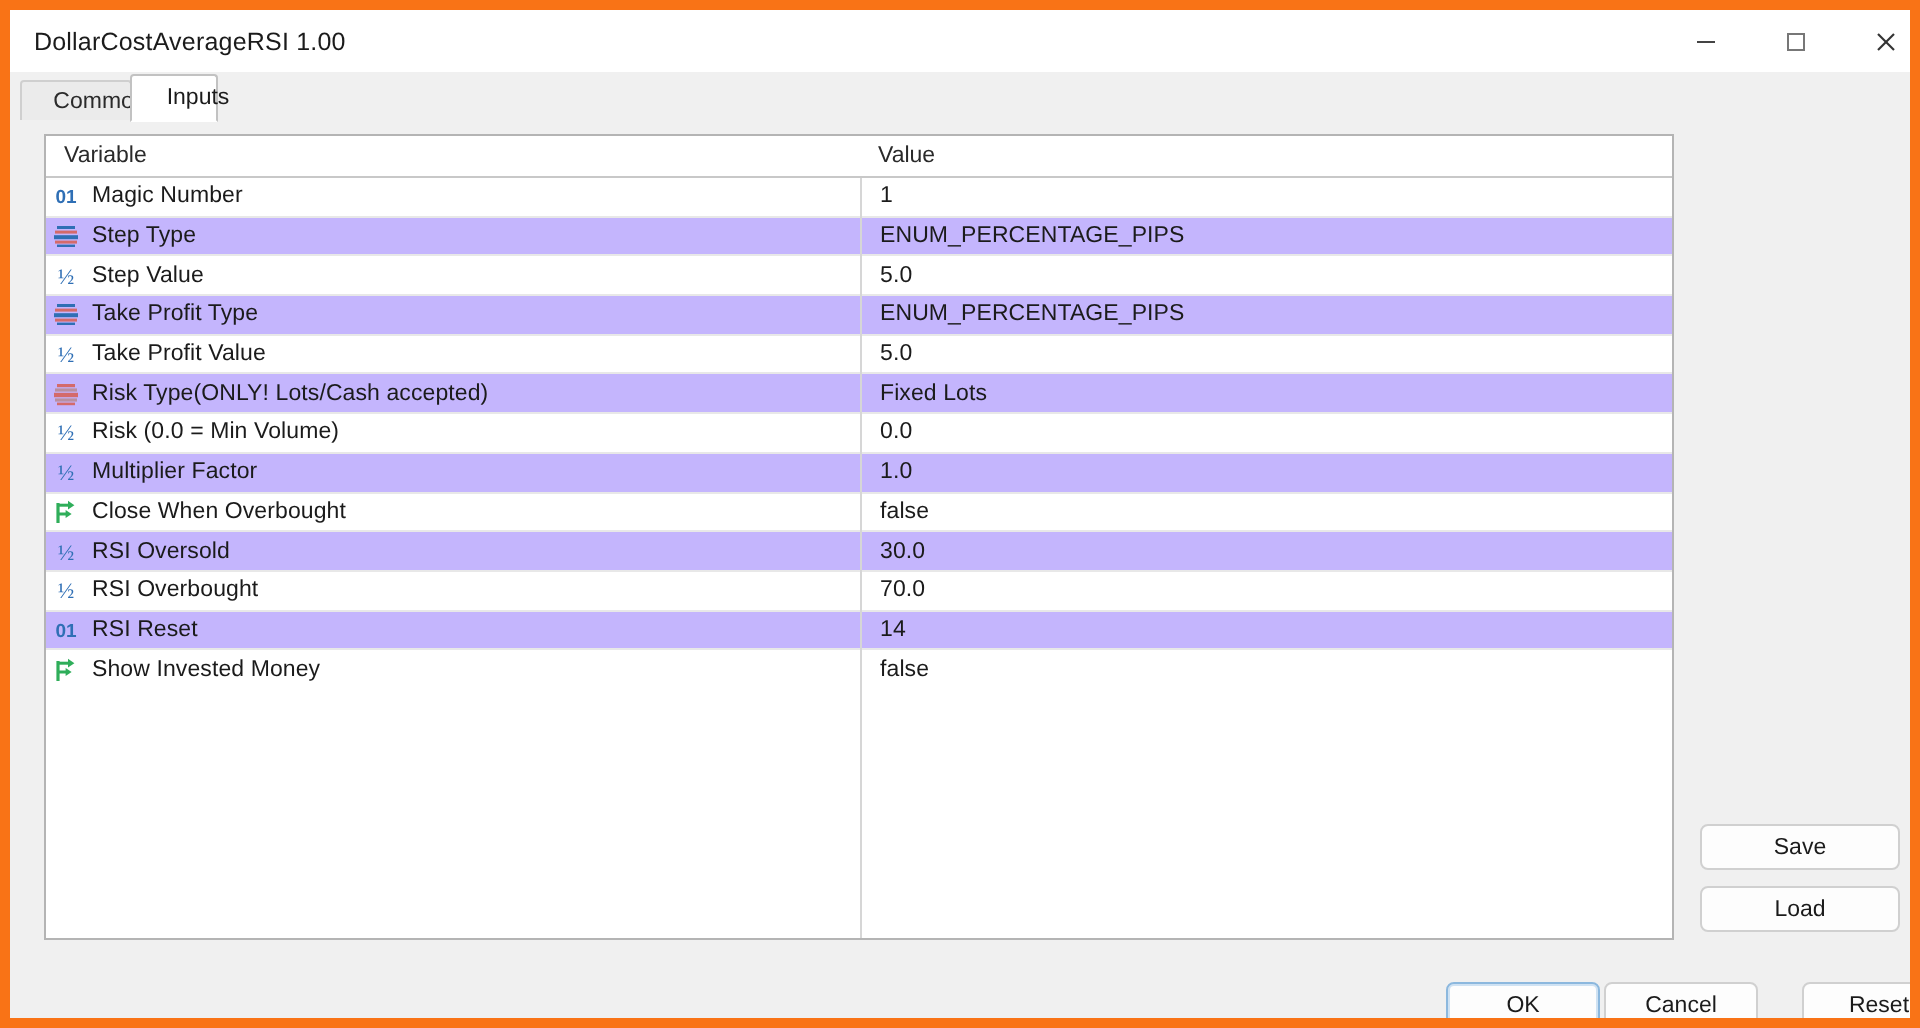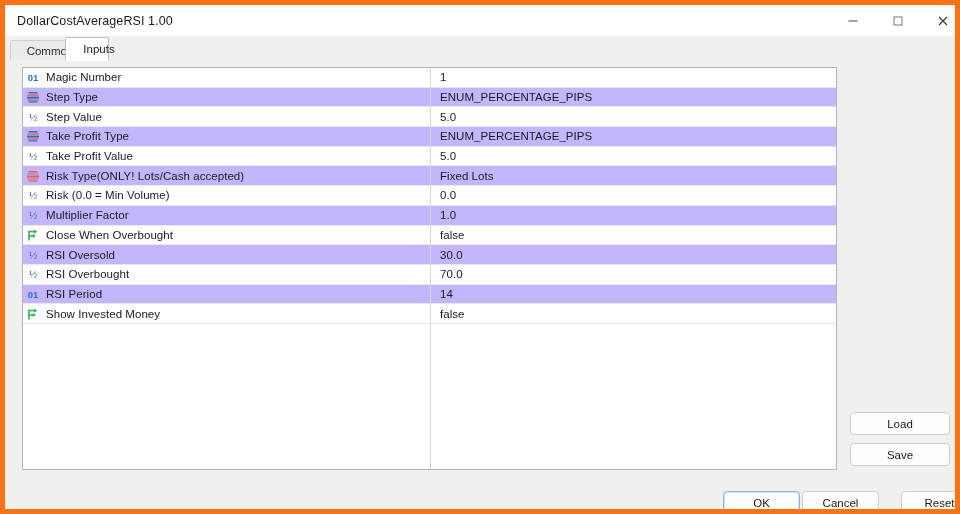--- a/index.html
+++ b/index.html
@@ -312,20 +312,24 @@
     <div class="tab inactive">Common</div>
     <div class="tab active">Inputs</div>
   </div>
 
   <div class="panel">
 
     <div class="table-wrap">
       <div class="table-inner" id="table-inner">
         <div class="col-divider"></div>
 
+        <div class="thead">
+          <div class="th var">Variable</div>
+          <div class="th val">Value</div>
+        </div>
 
         <div id="rows-container">
             <div class="row odd">
               <div class="cell-var">
                 <span class="type-icon">
                   <svg width="14" height="14" viewBox="0 0 14 14">
                     <text class="icon-int-text" x="7" y="10.5" text-anchor="middle">01</text>
                   </svg>
                 </span>
                 <span class="var-label">Magic Number</span>
@@ -480,21 +484,21 @@
                 <span class="val-label">70.0</span>
               </div>
             </div>
             <div class="row even">
               <div class="cell-var">
                 <span class="type-icon">
                   <svg width="14" height="14" viewBox="0 0 14 14">
                     <text class="icon-int-text" x="7" y="10.5" text-anchor="middle">01</text>
                   </svg>
                 </span>
-                <span class="var-label">RSI Period</span>
+                <span class="var-label">RSI Reset</span>
               </div>
               <div class="cell-val">
                 <span class="val-label">14</span>
               </div>
             </div>
             <div class="row odd">
               <div class="cell-var">
                 <span class="type-icon">
                   <svg width="14" height="14" viewBox="0 0 14 14">
                     <path d="M3 12.5 L3 2.5" stroke="#2fae5a" stroke-width="1.6" fill="none"></path>
@@ -510,22 +514,22 @@
                 <span class="val-label">false</span>
               </div>
             </div>
           </div>
 
         <div class="filler" id="table-filler" style="top: 276.1px; bottom: 0px;"></div>
       </div>
     </div>
 
     <div class="side-buttons">
+      <div class="btn side">Save</div>
       <div class="btn side">Load</div>
-      <div class="btn side">Save</div>
     </div>
 
   </div>
 
   <div class="footer">
     <div class="btn footer-btn ok">OK</div>
     <div class="btn footer-btn cancel">Cancel</div>
     <div class="btn footer-btn reset">Reset</div>
 
     <svg class="resize-grip" viewBox="0 0 12 12">

